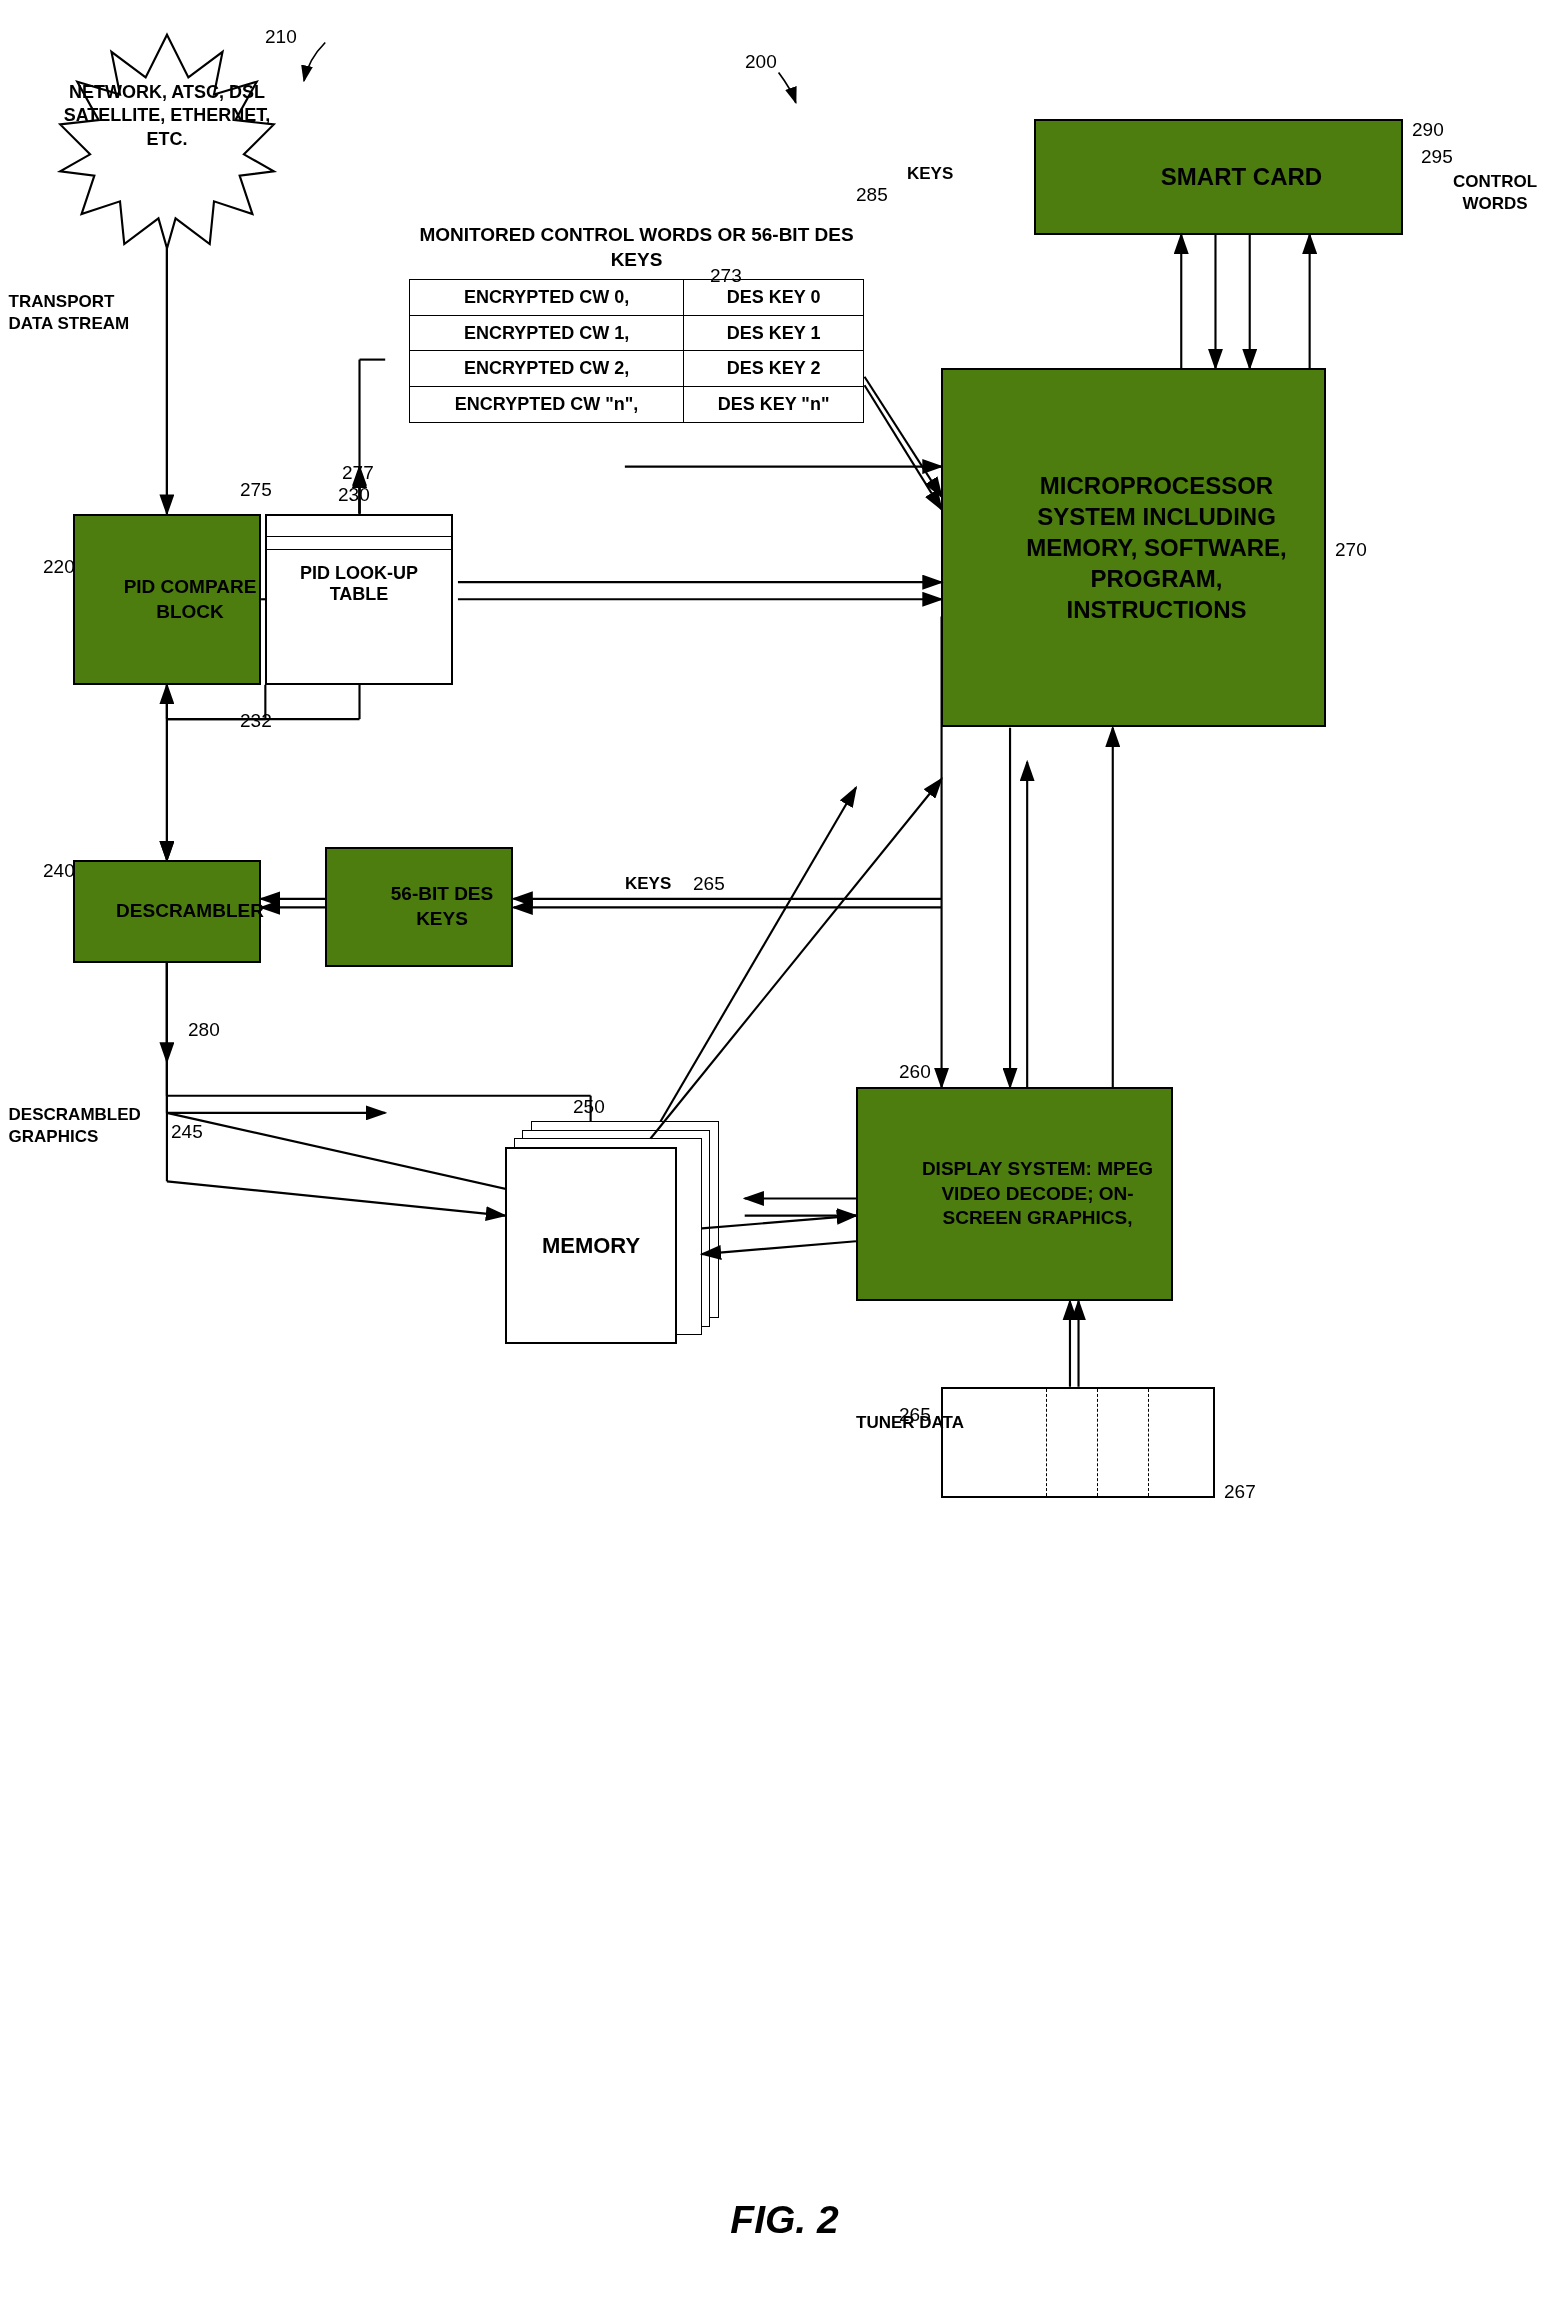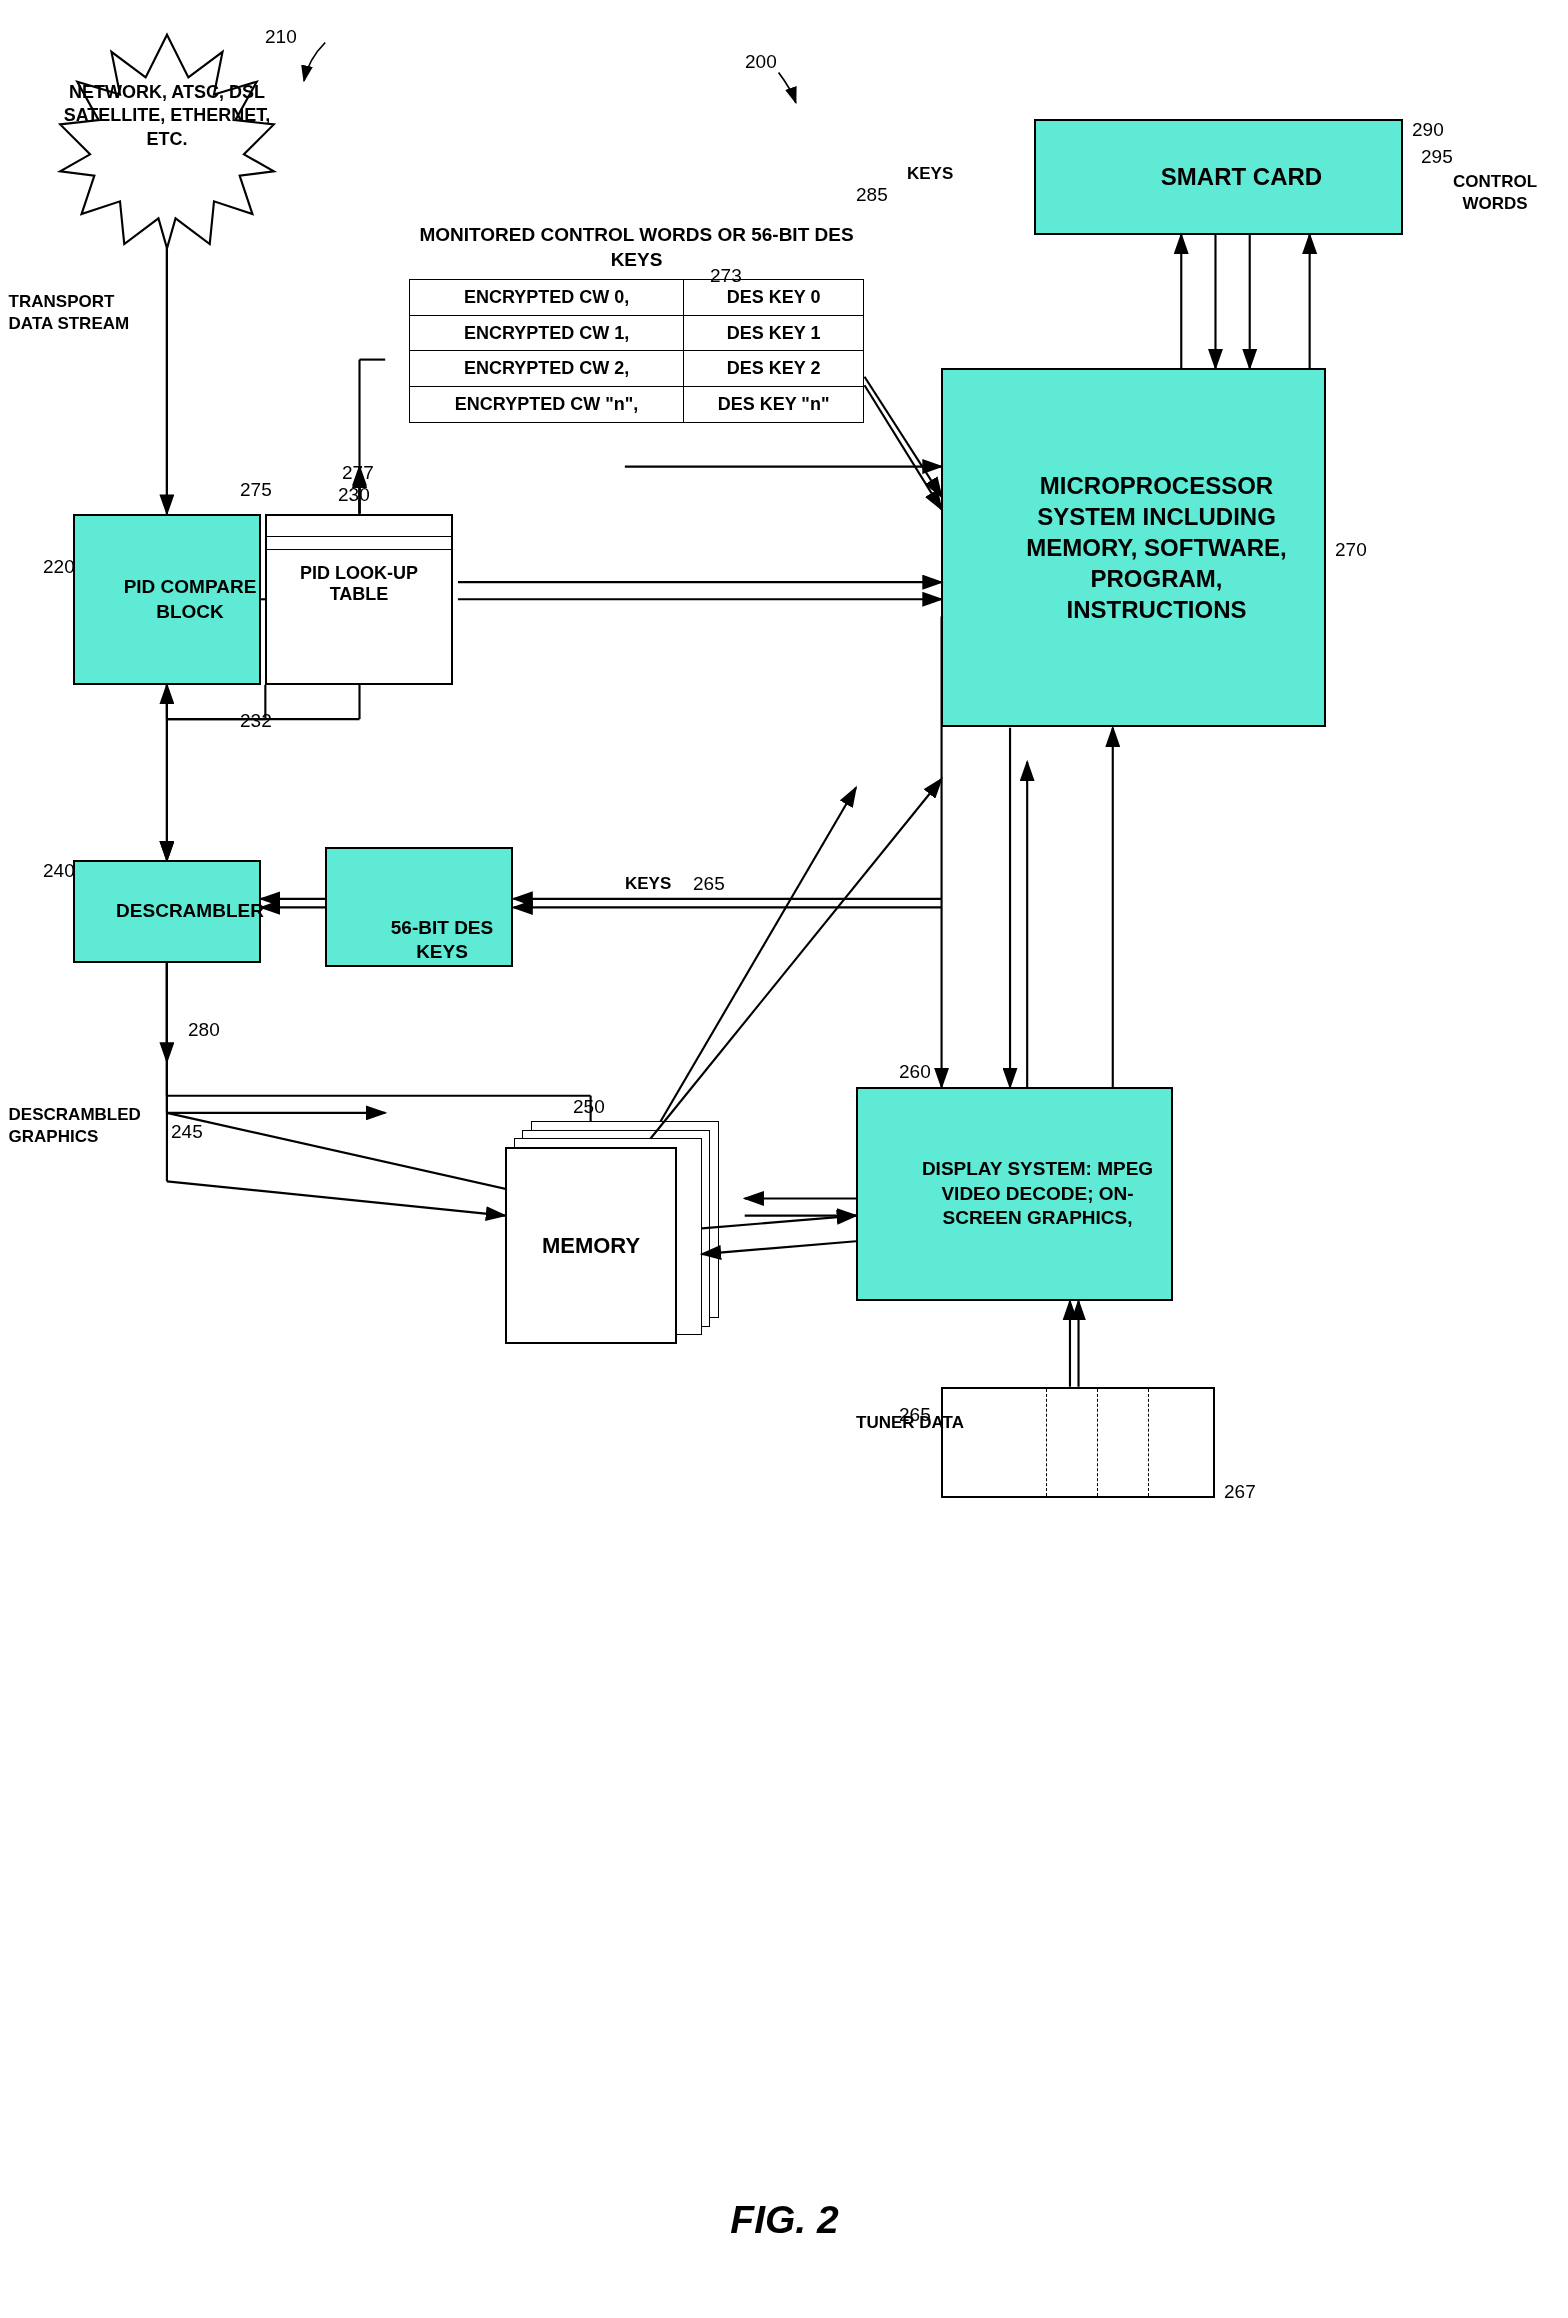--- a/index.html
+++ b/index.html
@@ -14,21 +14,21 @@
     .diagram-container {
       position: relative;
       width: 1569px;
       height: 2319px;
       background: #fff;
     }
     
     .box {
       position: absolute;
       border: 2.1px solid #000;
-      background: #5eead4;
+      background: #4d7c0f;
       display: flex;
       align-items: center;
       justify-content: center;
       text-align: center;
       font-size: 19px;
       font-weight: bold;
       line-height: 1.3;
       padding-left: 46px;
     }
     
@@ -58,21 +58,20 @@
       top: 860px;
       width: 188px;
       height: 103px;
     }
     
     .des-keys-box {
       left: 325px;
       top: 847px;
       width: 188px;
       height: 120px;
-      align-items: flex-end;
     }
     
     .display-box {
       left: 856px;
       top: 1087px;
       width: 317px;
       height: 214px;
     }
 
     

